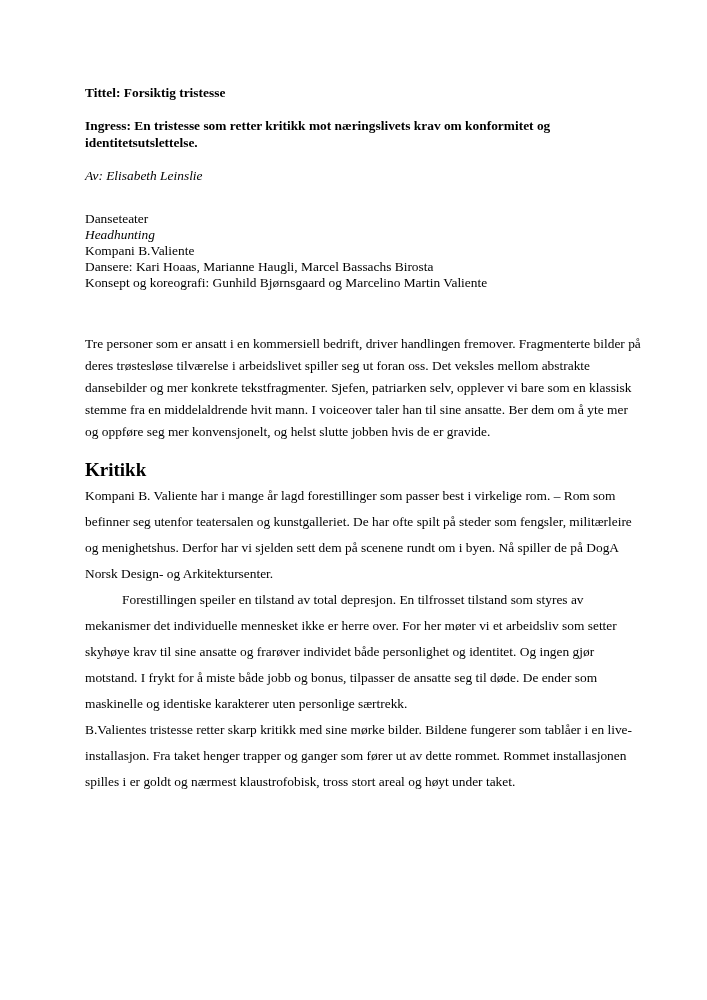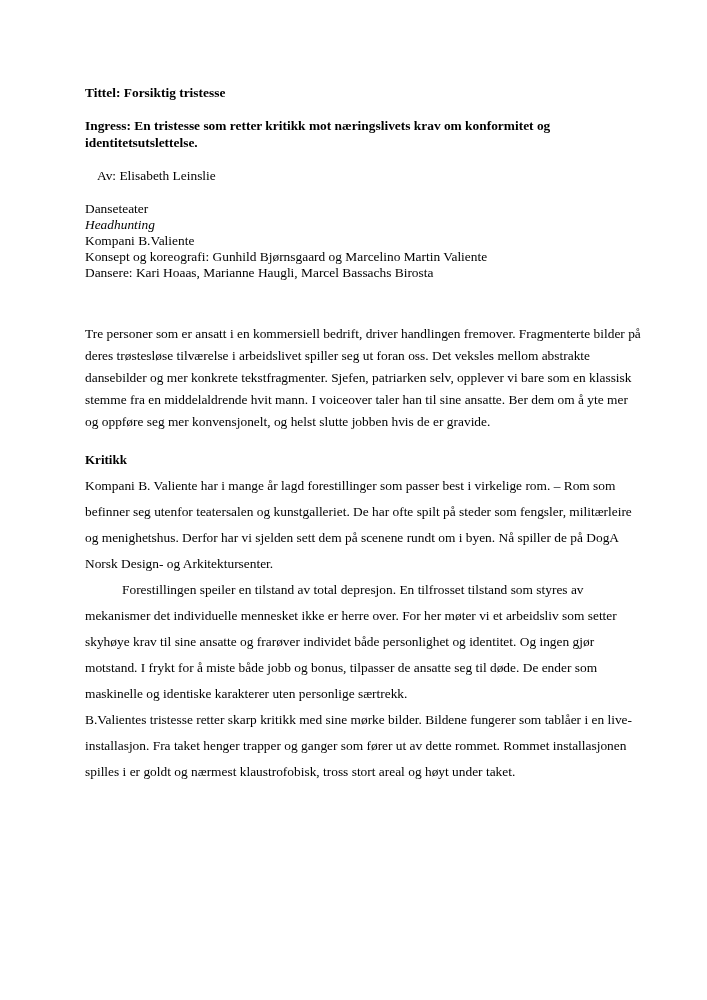--- a/index.html
+++ b/index.html
@@ -29,38 +29,39 @@
     line-height: 17px;
     margin: 0;
   }
   .doc-ingress {
     font-weight: 700;
     line-height: 17px;
     margin: 16px 0 16px 0;
   }
   .doc-byline {
     line-height: 17px;
-    margin: 16px 0 0 12px;
+    margin: 16px 0 0 0;
+    font-style: italic;
   }
   .credits-block {
     line-height: 16px;
-    margin: 17px 0 0 0;
+    margin: 27px 0 0 0;
   }
   .credit-line {
     line-height: 16px;
   }
   .work-title {
     font-style: italic;
   }
   .intro-paragraph {
     line-height: 22px;
     margin: 42px 4px 0 0;
   }
   .section-heading {
-    font-size: 13px;
+    font-size: 19px;
     font-weight: 700;
     line-height: 26px;
     margin: 14px 0 0 0;
   }
   .body-paragraph {
     line-height: 26px;
     margin: 0;
   }
   .body-paragraph.first-line-indent {
     text-indent: 37px;
@@ -75,22 +76,22 @@
     <p class="doc-title">Tittel: Forsiktig tristesse</p>
 
     <p class="doc-ingress">Ingress: En tristesse som retter kritikk mot næringslivets krav om konformitet og identitetsutslettelse.</p>
 
     <p class="doc-byline">Av: Elisabeth Leinslie</p>
 
     <div class="credits-block">
       <div class="credit-line">Danseteater</div>
       <div class="credit-line work-title">Headhunting</div>
       <div class="credit-line">Kompani B.Valiente</div>
+      <div class="credit-line">Dansere: Kari Hoaas, Marianne Haugli, Marcel Bassachs Birosta</div>
       <div class="credit-line">Konsept og koreografi: Gunhild Bjørnsgaard og Marcelino Martin Valiente</div>
-      <div class="credit-line">Dansere: Kari Hoaas, Marianne Haugli, Marcel Bassachs Birosta</div>
     </div>
 
     <p class="intro-paragraph">Tre personer som er ansatt i en kommersiell bedrift, driver handlingen fremover. Fragmenterte bilder på deres trøstesløse tilværelse i arbeidslivet spiller seg ut foran oss. Det veksles mellom abstrakte dansebilder og mer konkrete tekstfragmenter. Sjefen, patriarken selv, opplever vi bare som en klassisk stemme fra en middelaldrende hvit mann. I voiceover taler han til sine ansatte. Ber dem om å yte mer og oppføre seg mer konvensjonelt, og helst slutte jobben hvis de er gravide.</p>
 
     <section>
       <h2 class="section-heading">Kritikk</h2>
       <p class="body-paragraph">Kompani B. Valiente har i mange år lagd forestillinger som passer best i virkelige rom. – Rom som befinner seg utenfor teatersalen og kunstgalleriet. De har ofte spilt på steder som fengsler, militærleire og menighetshus. Derfor har vi sjelden sett dem på scenene rundt om i byen. Nå spiller de på DogA Norsk Design- og Arkitektursenter.</p>
       <p class="body-paragraph first-line-indent">Forestillingen speiler en tilstand av total depresjon. En tilfrosset tilstand som styres av mekanismer det individuelle mennesket ikke er herre over. For her møter vi et arbeidsliv som setter skyhøye krav til sine ansatte og frarøver individet både personlighet og identitet. Og ingen gjør motstand. I frykt for å miste både jobb og bonus, tilpasser de ansatte seg til døde. De ender som maskinelle og identiske karakterer uten personlige særtrekk.</p>
     </section>
 

